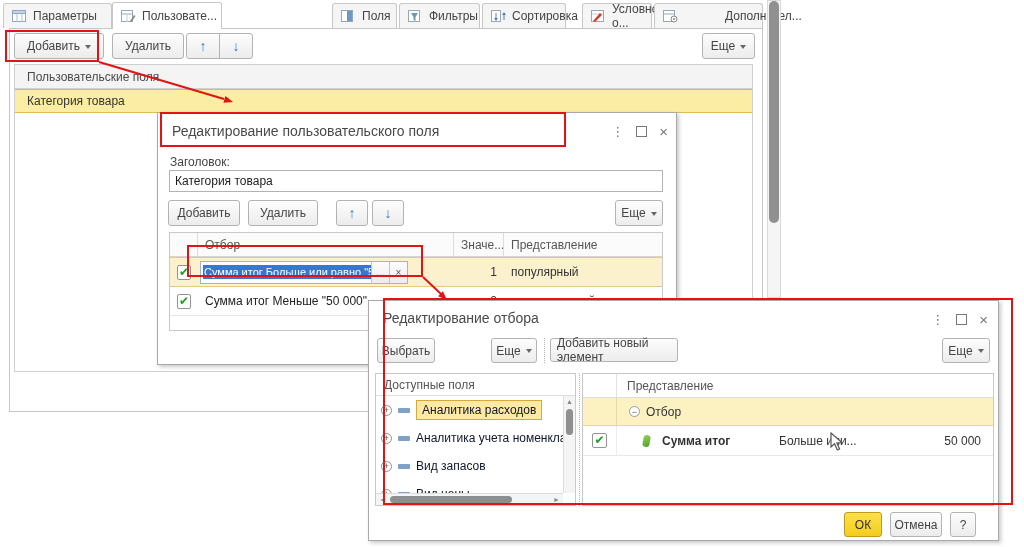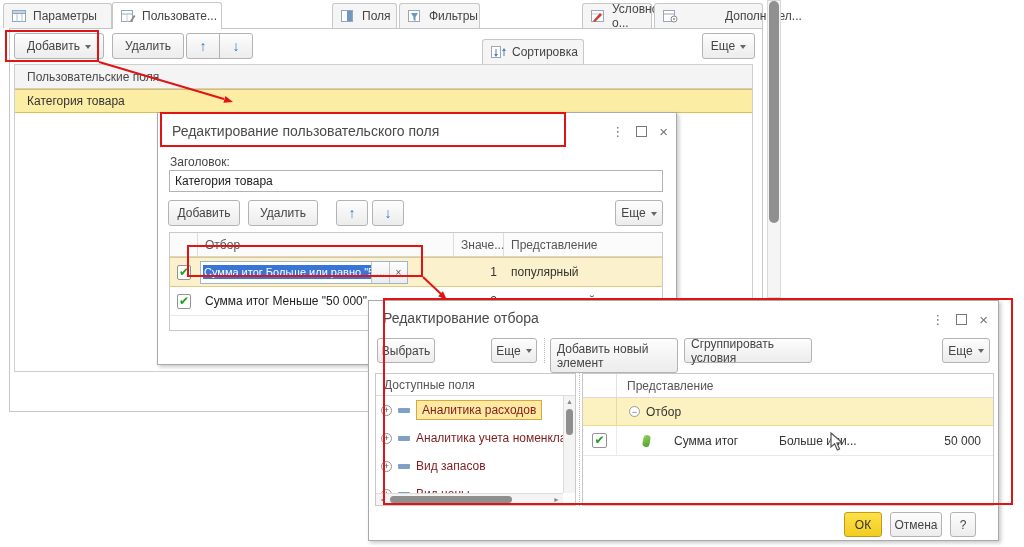--- a/index.html
+++ b/index.html
@@ -47,21 +47,21 @@
   .editor .etext span{background:#3875d7;color:#fff;font-size:11px;white-space:nowrap;padding:1px 1px;}
   .editor .ebtn{width:17px;border-left:1px solid #c3c3c3;background:linear-gradient(#fdfdfd,#ececec);
      display:flex;align-items:center;justify-content:center;color:#555;font-size:10px;}
   
   .p2{position:absolute;box-sizing:border-box;border:1px solid #c9c9c9;background:#fff;}
   .phead{box-sizing:border-box;height:22px;border-bottom:1px solid #ddd;display:flex;align-items:center;padding:0 8px;color:#555;}
   .titem{position:absolute;display:flex;align-items:center;height:28px;gap:6px;padding-left:5px;width:100%;box-sizing:border-box;}
   .plus{box-sizing:border-box;width:11px;height:11px;border:1px solid #8f8f8f;border-radius:50%;display:flex;
      align-items:center;justify-content:center;font-size:9px;color:#555;line-height:1;flex:0 0 auto;background:#fff;}
   .dash{width:12px;height:5px;background:#7fa1c6;border-radius:1px;flex:0 0 auto;}
-  .tlabel{color:#7f1d1d;white-space:nowrap;}
+  .tlabel{color:#0f172a;white-space:nowrap;}
   .tlabel.selected{background:#ffe9a3;border:1px solid #d8a83b;padding:2px 5px;}
   .vscroll{position:absolute;box-sizing:border-box;background:#f4f4f4;border-left:1px solid #ddd;}
   .vthumb{position:absolute;left:2px;right:2px;background:#8f8f8f;border-radius:5px;}
   .hscroll{position:absolute;box-sizing:border-box;background:#f4f4f4;border-top:1px solid #ddd;display:flex;align-items:center;}
   .hthumb{position:absolute;top:2px;height:7px;background:#8f8f8f;border-radius:4px;}
   .sarrow{color:#888;font-size:7px;line-height:1;}
   .grpicon{box-sizing:border-box;width:11px;height:11px;border:1px solid #9a9a9a;border-radius:50%;display:flex;align-items:center;justify-content:center;font-size:9px;color:#666;background:#fff;flex:0 0 auto;}
   .leaf{width:7px;height:12px;background:linear-gradient(150deg,#96d457,#4e9e2e);border-radius:3px 3px 3px 3px;transform:rotate(10deg);}
   .sep-dots{position:absolute;width:0;border-left:1px dotted #b5b5b5;}
   .scroll-main{position:absolute;box-sizing:border-box;background:#f5f5f5;border:1px solid #d9d9d9;}
@@ -98,21 +98,21 @@
       </svg>
     <span>Поля</span>
   </div>
   <div class="tab" style="left:399px;width:81px;z-index:2;">
     <svg class="ticon" viewBox="0 0 15 13">
         <rect x="0.5" y="0.5" width="11" height="11" fill="#fff" stroke="#9aa7b8"></rect>
         <path d="M3 3 L10 3 L7.5 7 L7.5 11 L5.5 10 L5.5 7 Z" fill="#6f97bf"></path>
       </svg>
     <span>Фильтры</span>
   </div>
-  <div class="tab" style="left:482px;width:102px;z-index:2;margin-top:36px;">
+  <div class="tab" style="left:482px;width:84px;z-index:2;">
     <svg class="ticon" viewBox="0 0 15 13">
         <rect x="0.5" y="0.5" width="9" height="11" fill="#fff" stroke="#9aa7b8"></rect>
         <path d="M11 5 L13 2 L15 5 Z" fill="#4f81bd"></path>
         <line x1="13" y1="4" x2="13" y2="10" stroke="#4f81bd"></line>
         <path d="M3 8 L5 11 L7 8 Z" fill="#4f81bd"></path>
         <line x1="5" y1="3" x2="5" y2="9" stroke="#4f81bd"></line>
       </svg>
     <span>Сортировка</span>
   </div>
   <div class="tab" style="left:582px;width:70px;z-index:2;">
@@ -261,25 +261,22 @@
     </div>
 
     <div class="btn" style="left:8px;top:37px;width:58px;height:25px;text-align:center;">
       <span>Выбрать</span>
     </div>
     <div class="btn" style="left:122px;top:37px;width:46px;height:25px;">
       <span>Еще</span>
       <span class="caret"></span>
     </div>
     <div class="sep-dots" style="left:175px;top:37px;height:25px;"></div>
-    <div class="btn" style="left:181px;top:37px;width:128px;height:35px;">
+    <div class="btn" style="left:181px;top:37px;width:128px;height:24px;">
       <span>Добавить новый элемент</span>
-    </div>
-    <div class="btn" style="left:315px;top:37px;width:128px;height:25px;">
-      <span>Сгруппировать условия</span>
     </div>
     <div class="btn" style="left:573px;top:37px;width:48px;height:25px;">
       <span>Еще</span>
       <span class="caret"></span>
     </div>
 
     <div class="p2" style="left:6px;top:72px;width:201px;height:133px;">
       <div class="phead">
         <span>Доступные поля</span>
       </div>
@@ -338,21 +335,21 @@
           </span>
         <span style="margin-left:6px;color:#333;">Отбор</span>
       </div>
       <div style="position:absolute;left:0;top:52px;width:100%;height:30px;display:flex;align-items:center;box-sizing:border-box;border-bottom:1px solid #e8e8e8;">
         <div style="width:34px;height:100%;border-right:1px solid #ececec;box-sizing:border-box;display:flex;align-items:center;justify-content:center;">
           <span class="cb">
               <span class="mk">✔</span>
             </span>
         </div>
         <span class="leaf" style="margin-left:26px;"></span>
-        <span style="margin-left:24px;color:#333;">Сумма итог</span>
+        <span style="margin-left:12px;color:#333;font-weight:bold;">Сумма итог</span>
         <span style="position:absolute;left:196px;color:#333;">Больше или...</span>
         <span style="position:absolute;right:12px;color:#333;">50 000</span>
       </div>
     </div>
 
     <div class="btn ok" style="left:475px;top:211px;width:38px;height:25px;">
       <span>ОК</span>
     </div>
     <div class="btn" style="left:521px;top:211px;width:52px;height:25px;">
       <span>Отмена</span>

